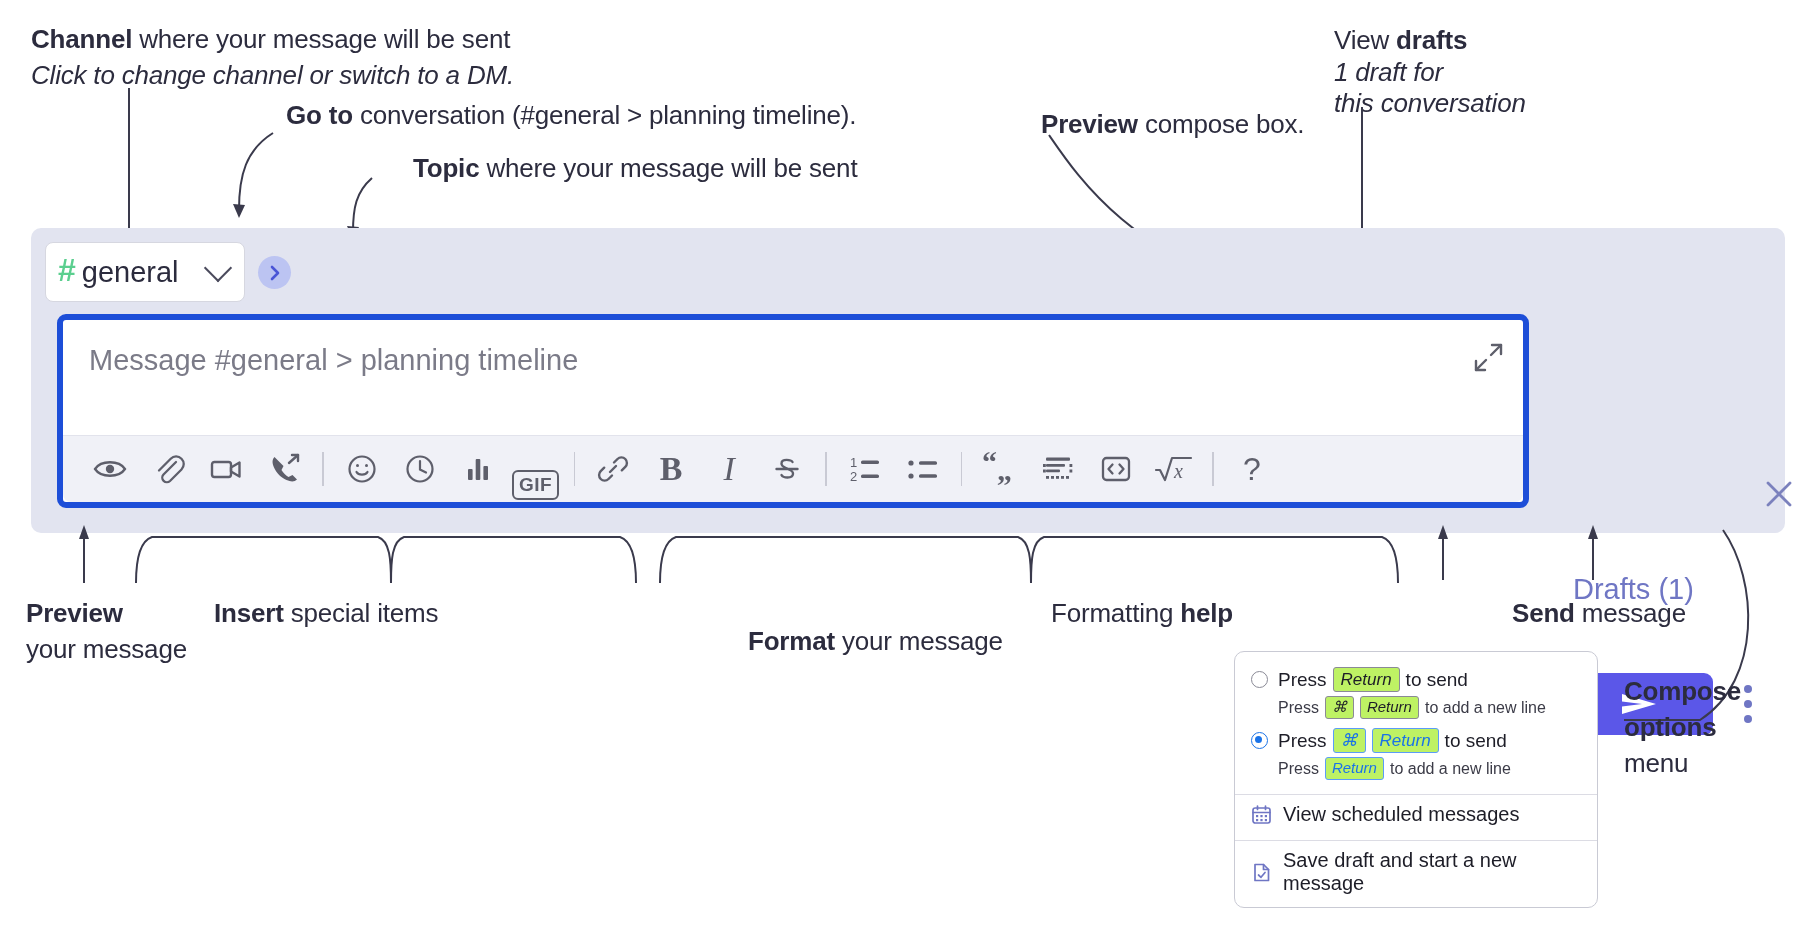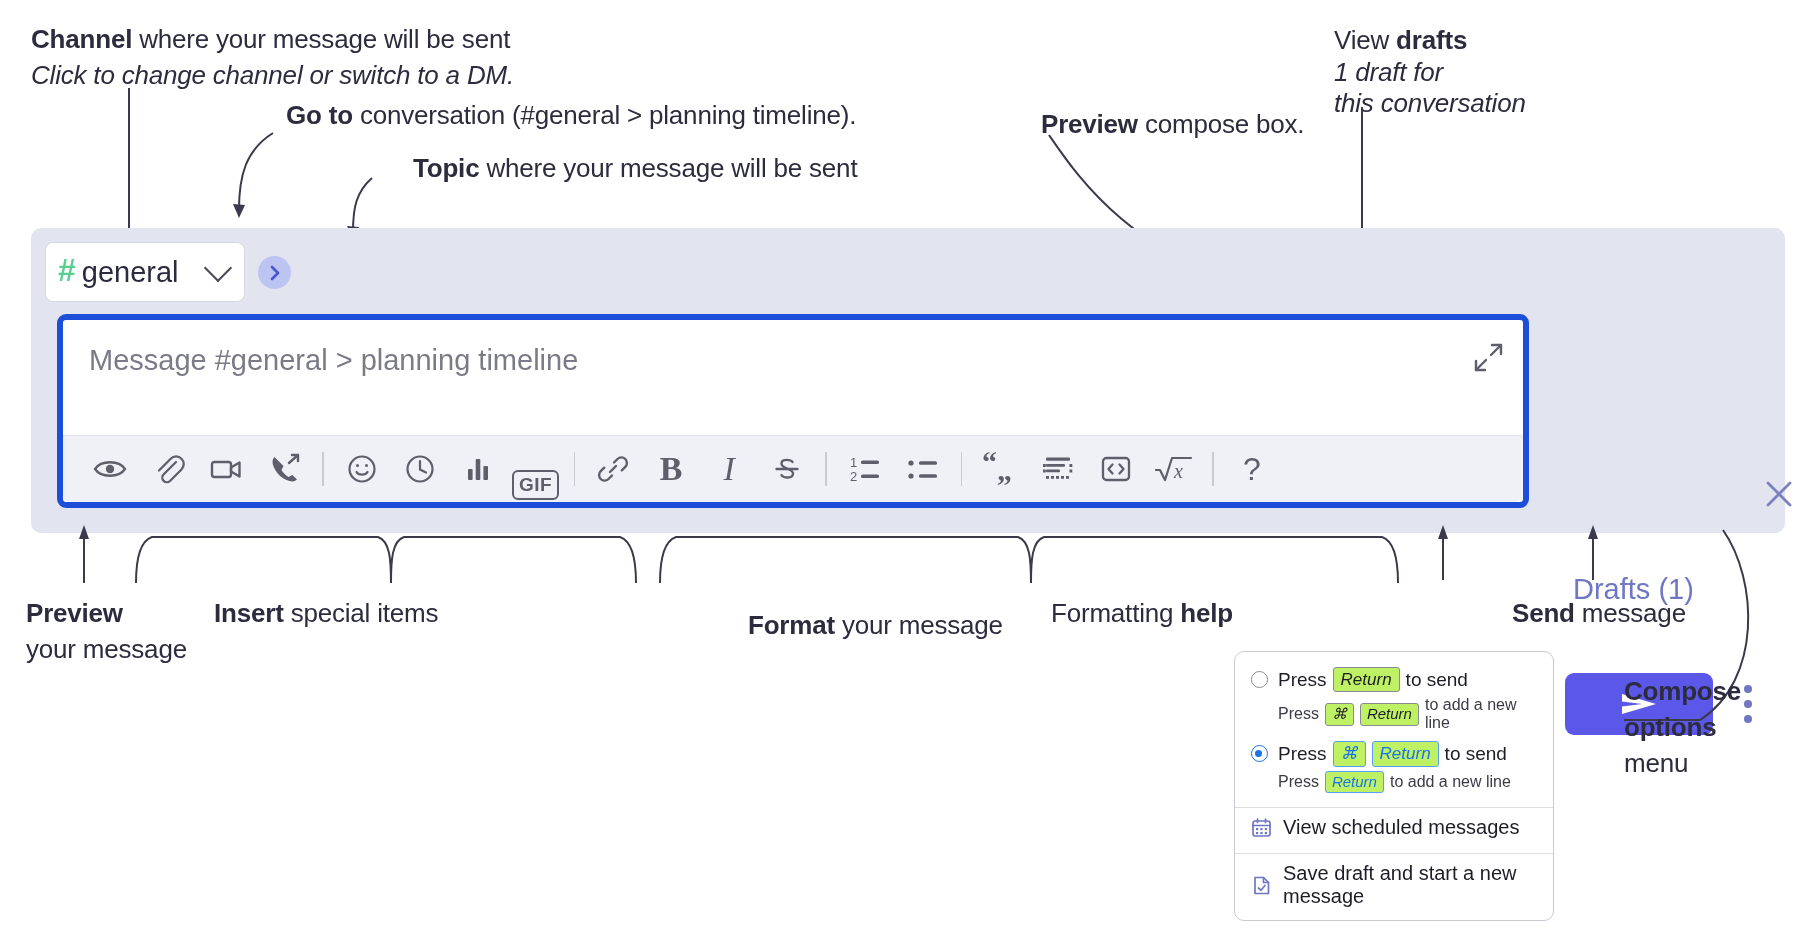--- a/index.html
+++ b/index.html
@@ -133,21 +133,21 @@
     position:absolute;left:1706px;top:452px;
     width:22px;height:48px;
     display:flex;flex-direction:column;align-items:center;justify-content:center;gap:7px;
     cursor:pointer;
   }
   #compose-options span{width:8px;height:8px;border-radius:50%;background:#6f76c4;display:block;}
 
   
   #options-menu{
     position:absolute;left:1234px;top:651px;
-    width:320px;
+    width:364px;
     background:#ffffff;
     border:1px solid #c9cad4;
     border-radius:10px;
     box-sizing:border-box;
     padding:12px 0 6px 0;
   }
   .radio-row{display:flex;align-items:center;padding:3px 16px;gap:10px;cursor:pointer;}
   .radio{
     width:17px;height:17px;border-radius:50%;
     border:1.8px solid #8a8a96;box-sizing:border-box;flex:none;
@@ -483,21 +483,21 @@
   <b>Preview</b>
 </div>
 <div class="ann" style="left:26px;top:632px;">
   <span>your message</span>
 </div>
 
 <div class="ann" style="left:214px;top:596px;">
   <b>Insert</b><span> special items</span>
 </div>
 
-<div class="ann" style="left:748px;top:608px;">
+<div class="ann" style="left:748px;top:624px;">
   <b>Format</b><span> your message</span>
 </div>
 
 <div class="ann" style="left:1051px;top:596px;">
   <span>Formatting </span><b>help</b>
 </div>
 
 <div class="ann" style="left:1512px;top:596px;">
   <b>Send</b><span> message</span>
 </div>

